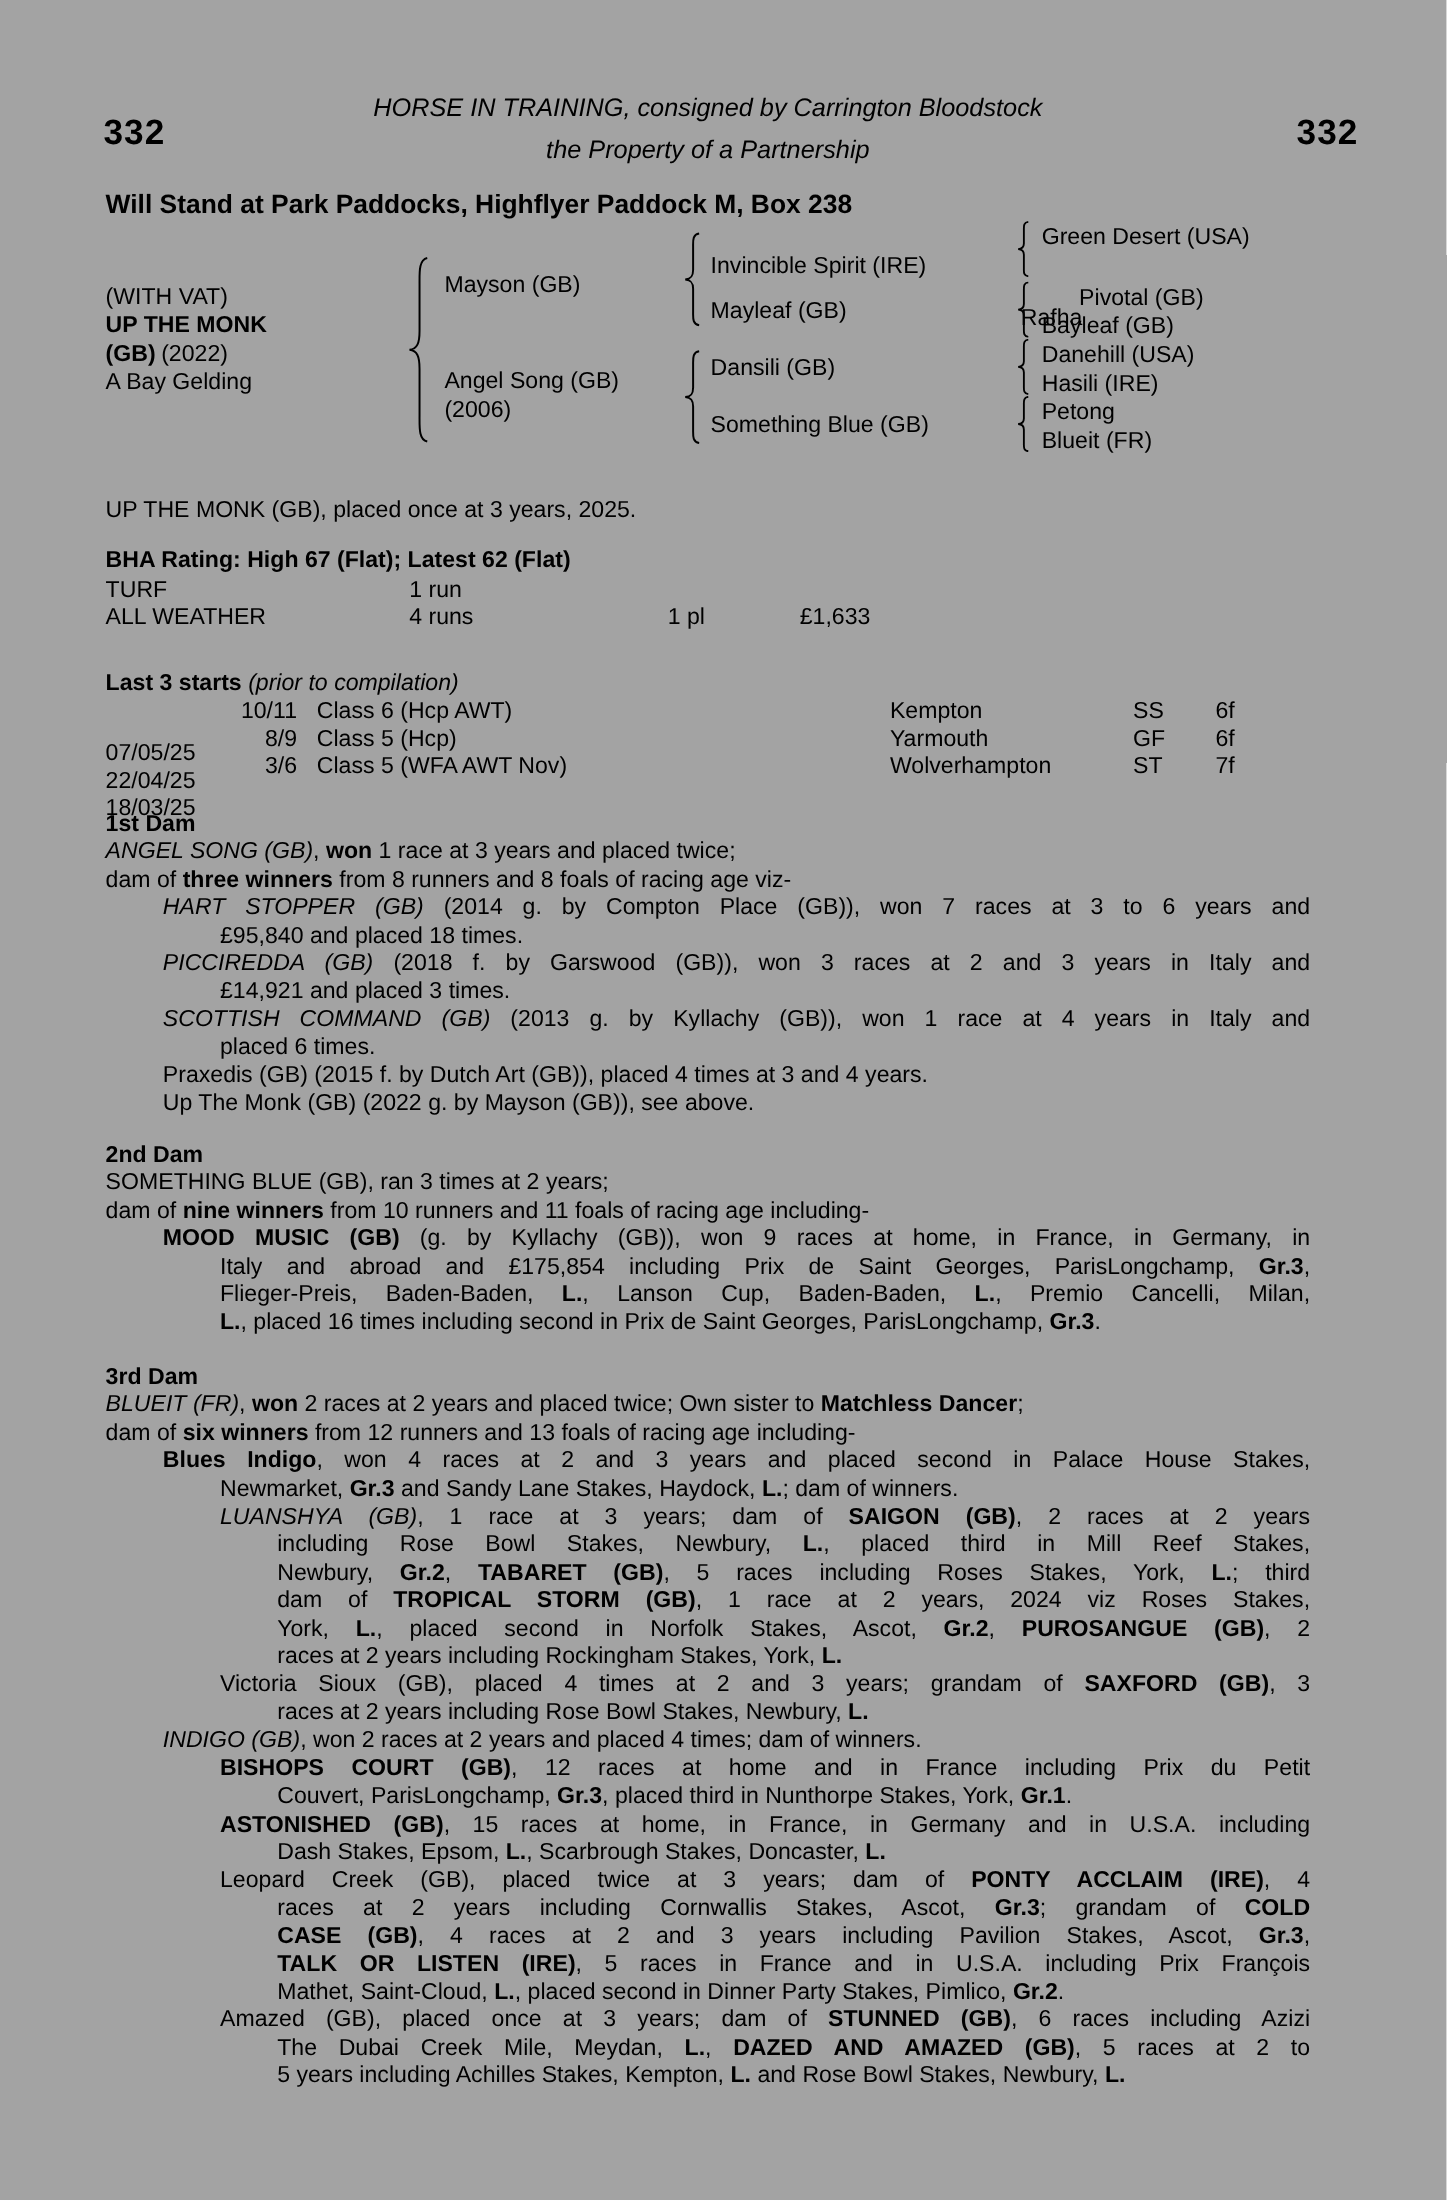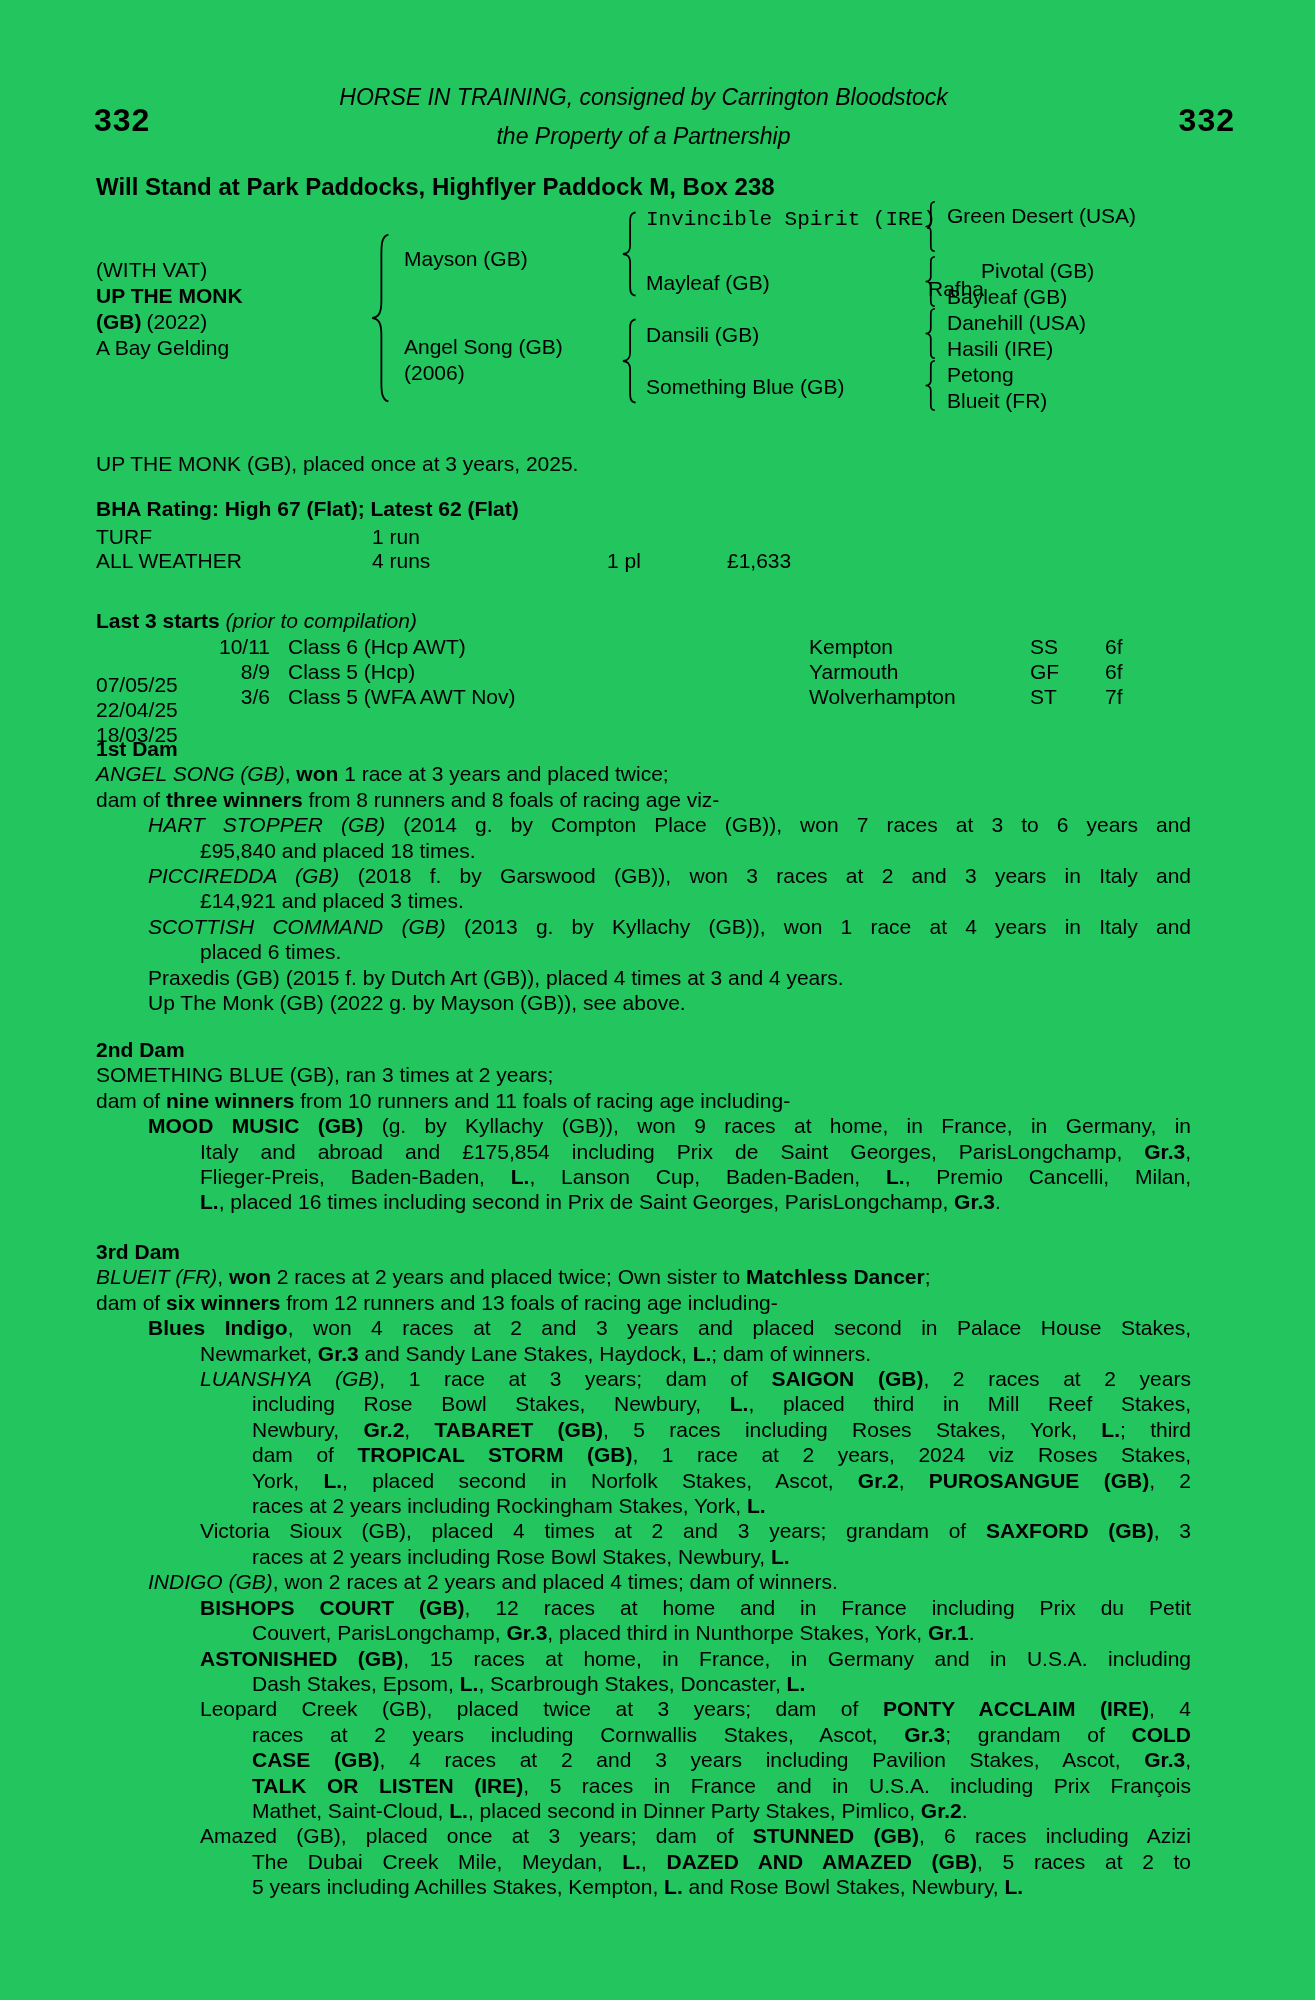--- a/index.html
+++ b/index.html
@@ -1,17 +1,17 @@
 <!DOCTYPE html>
 <html><head>
 <meta charset="utf-8">
 <style>
   html,body { margin:0; padding:0; background:#ffffff; }
   .page {
-    position:relative; width:1315px; height:2000px; background:#22c55e;
+    position:relative; width:1315px; height:2000px; background:#a3a3a3;
     font-family:"Liberation Sans","DejaVu Sans",sans-serif; color:#000;
     overflow:hidden;
   }
   
   .hdr-consign {
     position:absolute; left:96px; top:84px; width:1095px;
     text-align:center; font-style:italic; font-size:23px; font-weight:bold; font-weight:normal;
   }
   .hdr-consign, .hdr-property { font-style:italic; font-size:23px; }
   .hdr-property { position:absolute; left:96px; top:123px; width:1095px; text-align:center; }
@@ -91,21 +91,21 @@
       <svg viewBox="0 0 20 100" preserveAspectRatio="none">
           <path d="M 16 1.5 C 10.5 2.5 11 9 11 15 L 11 40 C 11 46.5 9.5 49.5 4.5 50 C 9.5 50.5 11 53.5 11 60 L 11 85 C 11 91 10.5 97.5 16 98.5" fill="none" stroke="#000" stroke-width="1.8" vector-effect="non-scaling-stroke"></path>
         </svg>
     </div>
     <div class="brace" style="left:618px; top:318px; width:22px; height:86px;">
       <svg viewBox="0 0 20 100" preserveAspectRatio="none">
           <path d="M 16 1.5 C 10.5 2.5 11 9 11 15 L 11 40 C 11 46.5 9.5 49.5 4.5 50 C 9.5 50.5 11 53.5 11 60 L 11 85 C 11 91 10.5 97.5 16 98.5" fill="none" stroke="#000" stroke-width="1.8" vector-effect="non-scaling-stroke"></path>
         </svg>
     </div>
 
-    <div class="abs" style="left:646px; top:207px;font-family:Liberation Mono, monospace;">Invincible Spirit (IRE)</div>
+    <div class="abs" style="left:646px; top:229px;">Invincible Spirit (IRE)</div>
     <div class="abs" style="left:646px; top:270px;text-align:right;">Mayleaf (GB)</div>
     <div class="abs" style="left:646px; top:322px;">Dansili (GB)</div>
     <div class="abs" style="left:646px; top:374px;">Something Blue (GB)</div>
 
     <div class="brace" style="left:922px; top:201px; width:16px; height:51px;">
       <svg viewBox="0 0 20 100" preserveAspectRatio="none">
           <path d="M 16 1.5 C 10.5 2.5 11 9 11 15 L 11 40 C 11 46.5 9.5 49.5 4.5 50 C 9.5 50.5 11 53.5 11 60 L 11 85 C 11 91 10.5 97.5 16 98.5" fill="none" stroke="#000" stroke-width="1.7" vector-effect="non-scaling-stroke"></path>
         </svg>
     </div>
     <div class="brace" style="left:922px; top:256px; width:16px; height:51px;">

